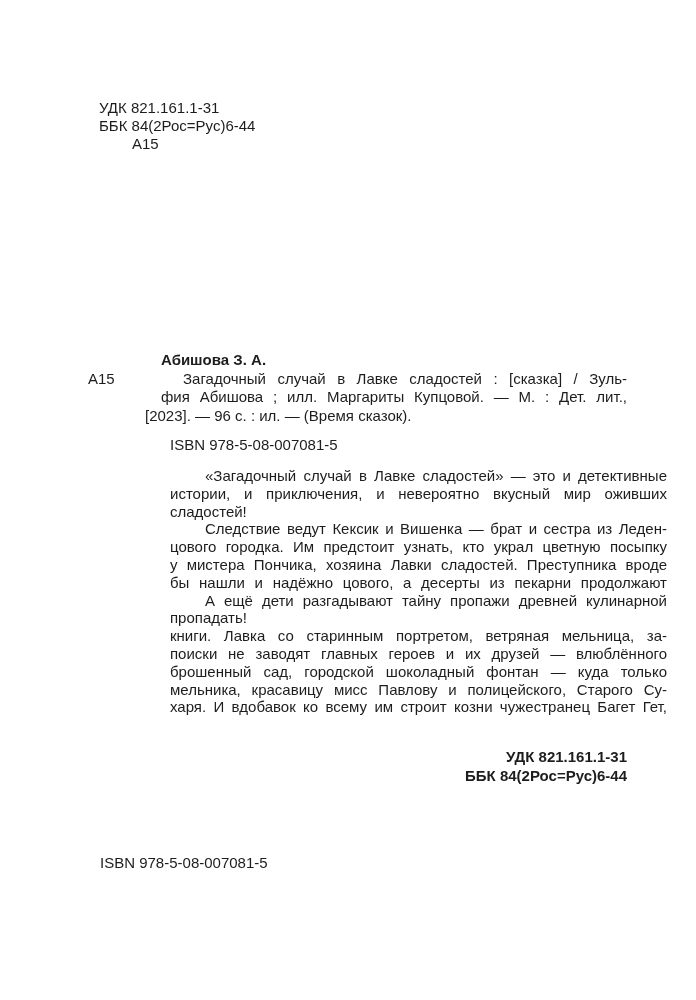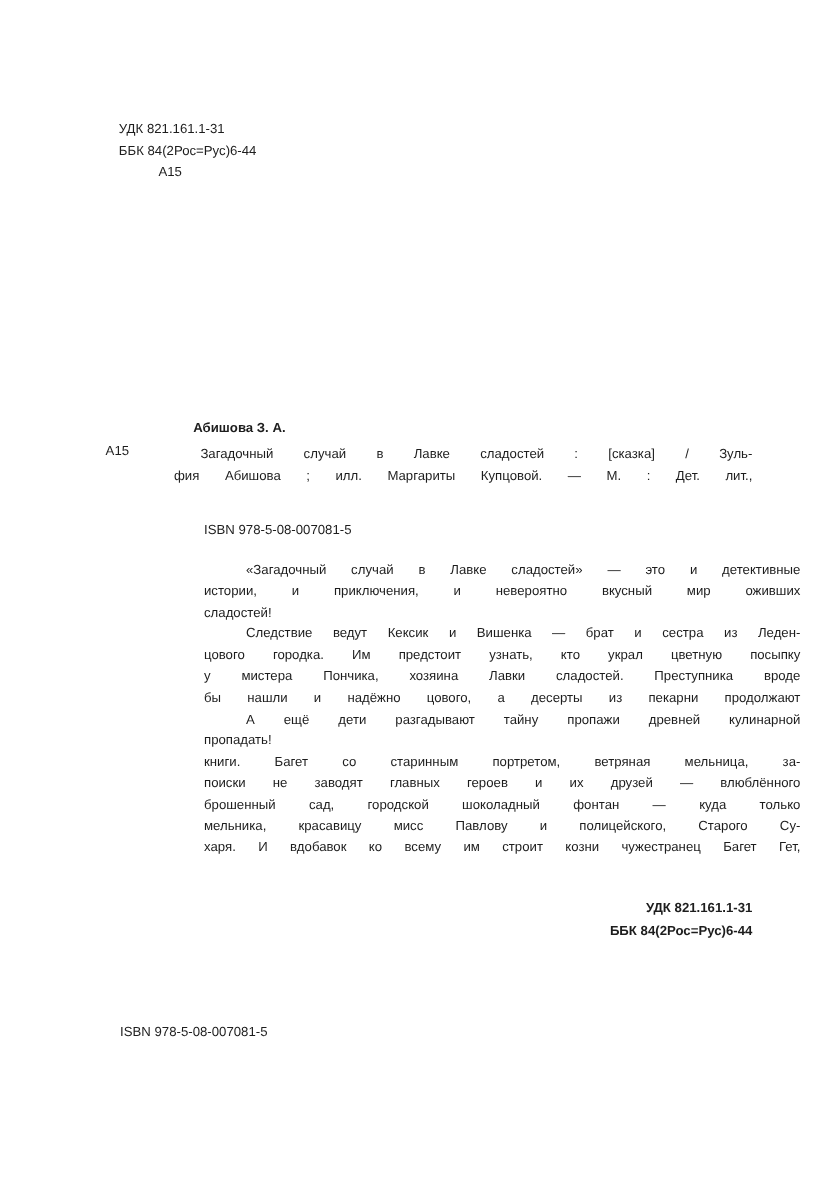--- a/index.html
+++ b/index.html
@@ -6,36 +6,36 @@
     margin: 0;
     padding: 0;
     background: #ffffff;
   }
   .page {
     position: relative;
     width: 696px;
     height: 1000px;
     background: #ffffff;
     font-family: "Liberation Sans", "DejaVu Sans", sans-serif;
-    font-size: 11px;
+    font-size: 15px;
     color: #1d1d1d;
     overflow: hidden;
   }
   .abs { position: absolute; }
 
   
   .top-codes { left: 99px; top: 99px; line-height: 18px; white-space: nowrap; }
   .top-codes .code-indent { padding-left: 33px; }
 
   
   .author-heading { left: 161px; top: 351px; font-weight: bold; white-space: nowrap; }
   .entry-code { left: 88px; top: 370px; white-space: nowrap; }
   .entry-lines { left: 145px; top: 370px; width: 482px; line-height: 18.3px; }
   .entry-lines .first { padding-left: 22px; }
-  .entry-lines .just { text-align: justify; text-align-last: justify; }
+  .entry-lines .just { text-align: justify; text-align-last: justify; margin-left: 16px; }
   .entry-isbn { left: 170px; top: 436px; white-space: nowrap; }
 
   
   .annotation { left: 130px; top: 467px; width: 497px; line-height: 17.8px; margin-left: 40px; }
   .annotation .first { padding-left: 35px; }
   .annotation .just { text-align: justify; text-align-last: justify; }
 
   
   .bottom-codes { right: 69px; top: 748px; text-align: right; font-weight: bold; line-height: 18.5px; white-space: nowrap; }
 
@@ -57,35 +57,36 @@
     <div class="code-indent">А15</div>
   </div>
 
   <div class="abs author-heading">Абишова З. А.</div>
 
   <div class="abs entry-code">А15</div>
 
   <div class="abs entry-lines">
       <div class="line first just">Загадочный случай в Лавке сладостей : [сказка] / Зуль-</div>
       <div class="line just">фия Абишова ; илл. Маргариты Купцовой. — М. : Дет. лит.,</div>
+      <div class="line">[2023]. — 96 с. : ил. — (Время сказок).</div>
     </div>
 
   <div class="abs entry-isbn">ISBN 978-5-08-007081-5</div>
 
   <div class="abs annotation">
       <div class="line first just">«Загадочный случай в Лавке сладостей» — это и детективные</div>
       <div class="line just">истории, и приключения, и невероятно вкусный мир оживших</div>
       <div class="line">сладостей!</div>
       <div class="line first just">Следствие ведут Кексик и Вишенка — брат и сестра из Леден-</div>
       <div class="line just">цового городка. Им предстоит узнать, кто украл цветную посыпку</div>
       <div class="line just">у мистера Пончика, хозяина Лавки сладостей. Преступника вроде</div>
       <div class="line just">бы нашли и надёжно цового, а десерты из пекарни продолжают</div>
       <div class="line first just">А ещё дети разгадывают тайну пропажи древней кулинарной</div>
       <div class="line">пропадать!</div>
-      <div class="line just">книги. Багет со старинным портретом, ветряная мельница, за-</div>
+      <div class="line just">книги. Лавка со старинным портретом, ветряная мельница, за-</div>
       <div class="line just">поиски не заводят главных героев и их друзей — влюблённого</div>
       <div class="line just">брошенный сад, городской шоколадный фонтан — куда только</div>
       <div class="line just">мельника, красавицу мисс Павлову и полицейского, Старого Су-</div>
       <div class="line just">харя. И вдобавок ко всему им строит козни чужестранец Багет Гет,</div>
     </div>
 
   <div class="abs bottom-codes">
     <div>УДК 821.161.1-31</div>
     <div>ББК 84(2Рос=Рус)6-44</div>
   </div>

